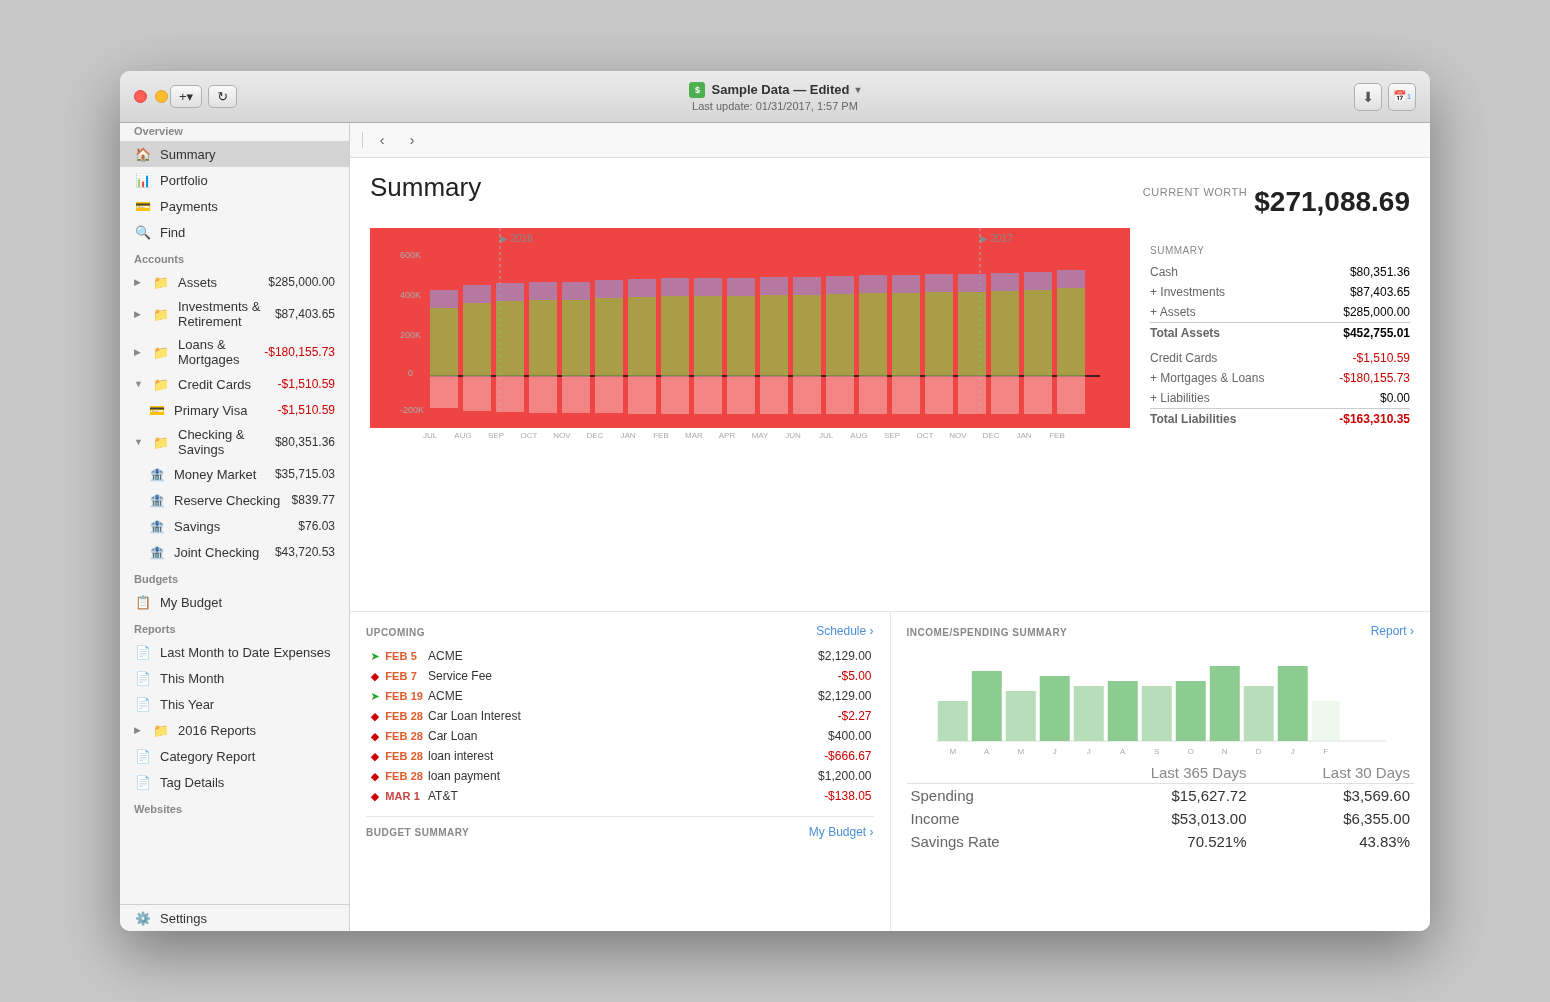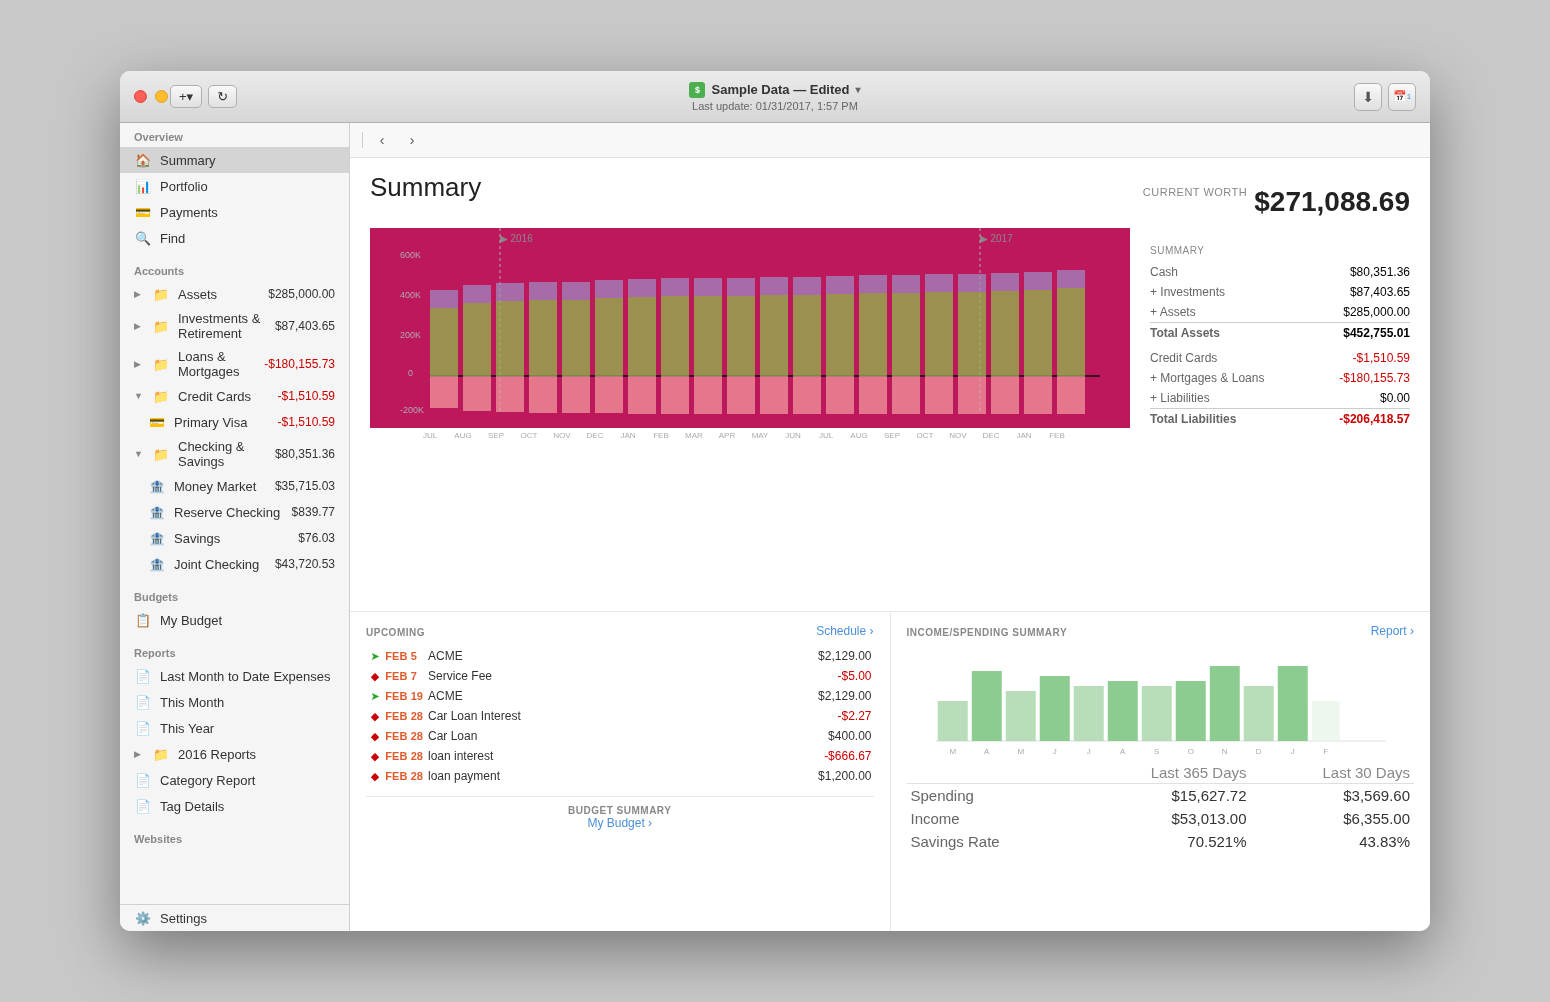--- a/index.html
+++ b/index.html
@@ -123,21 +123,21 @@
       border-right: 1px solid #d0d0d0;
       display: flex;
       flex-direction: column;
       overflow-y: auto;
       flex-shrink: 0;
     }
     .sidebar-section-label {
       font-size: 11px;
       font-weight: 700;
       color: #888;
-      padding: 8px 14px 4px 14px;
+      padding: 2px 14px 4px 14px;
       text-transform: none;
     }
     .sidebar-item {
       display: flex;
       align-items: center;
       padding: 4px 14px;
       cursor: pointer;
       font-size: 13px;
       color: #333;
       gap: 8px;
@@ -258,21 +258,21 @@
     .summary-table td {
       padding: 3px 0;
     }
     .summary-table td:first-child { color: #666; }
     .summary-table td:last-child { text-align: right; font-weight: 500; }
     .summary-table .negative { color: #c00; }
     .summary-table tr.total-row td { border-top: 1px solid #ccc; font-weight: 600; }
     .summary-table tr.section-gap td { padding-top: 8px; }
     
     .chart-area {
-      background: #be185d;
+      background: #ef4444;
       border: none;
       height: 200px;
       position: relative;
     }
     
     .bottom-section {
       display: flex;
       border-top: 1px solid #e8e8e8;
       flex-shrink: 0;
       height: 320px;
@@ -711,21 +711,21 @@
               <tr>
                 <td>+ Mortgages &amp; Loans</td>
                 <td class="negative">-$180,155.73</td>
               </tr>
               <tr>
                 <td>+ Liabilities</td>
                 <td>$0.00</td>
               </tr>
               <tr class="total-row">
                 <td>Total Liabilities</td>
-                <td class="negative">-$206,418.57</td>
+                <td class="negative">-$163,310.35</td>
               </tr>
             </tbody>
           </table>
         </div>
       </div>
 
       <div class="bottom-section">
 
         <div class="upcoming-panel">
           <div class="panel-header">
@@ -790,24 +790,33 @@
               </tr>
               <tr>
                 <td class="date-col">
                   <span class="arrow-icon arrow-red">◆</span>
                   <span class="month">FEB</span>
                   <span class="day"> 28</span>
                 </td>
                 <td class="desc-col">loan payment</td>
                 <td class="amount-col">$1,200.00</td>
               </tr>
+              <tr>
+                <td class="date-col">
+                  <span class="arrow-icon arrow-red">◆</span>
+                  <span class="month" style="color:#c44;">MAR</span>
+                  <span class="day" style="color:#c44;"> 1</span>
+                </td>
+                <td class="desc-col">AT&amp;T</td>
+                <td class="amount-col negative">-$138.05</td>
+              </tr>
             </tbody>
           </table>
 
-          <div style="margin-top:10px;border-top:1px solid #e8e8e8;padding-top:8px;display:flex;justify-content:space-between;align-items:center;flex-direction:column;">
+          <div style="margin-top:10px;border-top:1px solid #e8e8e8;padding-top:8px;display:flex;justify-content:space-between;align-items:center;">
             <span class="panel-title">BUDGET SUMMARY</span>
             <span class="panel-link">My Budget ›</span>
           </div>
         </div>
 
         <div class="income-panel">
           <div class="panel-header">
             <span class="panel-title">INCOME/SPENDING SUMMARY</span>
             <span class="panel-link">Report ›</span>
           </div>

